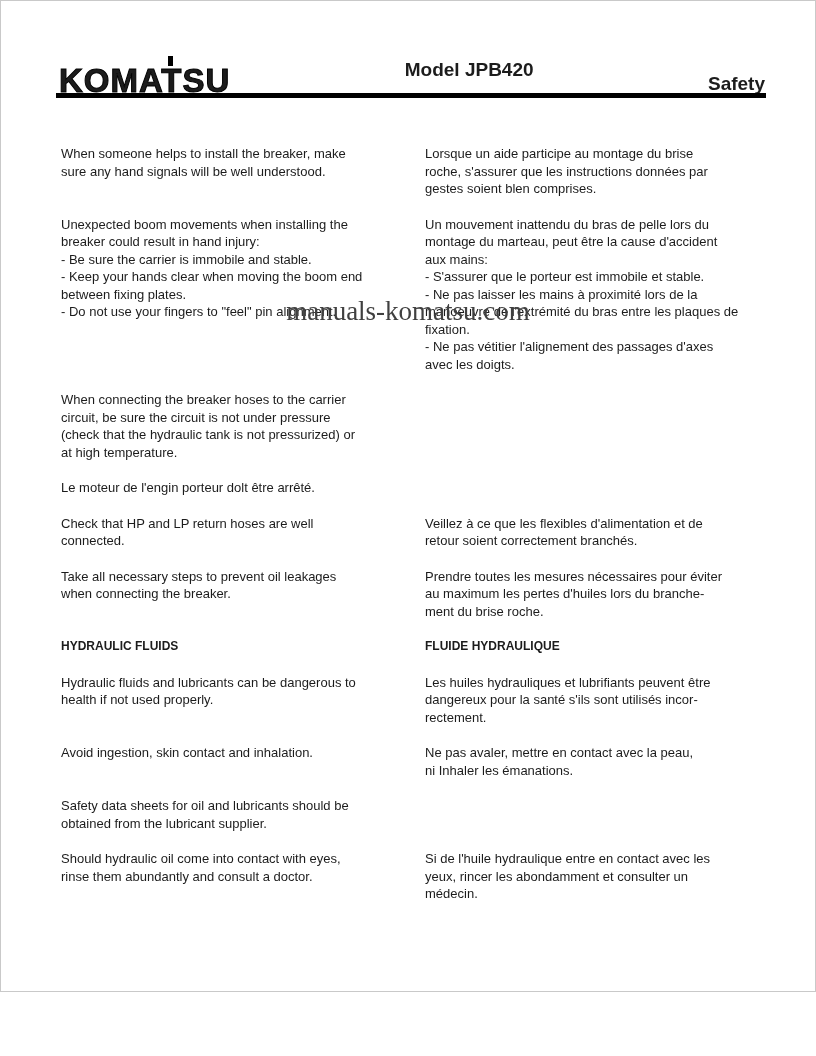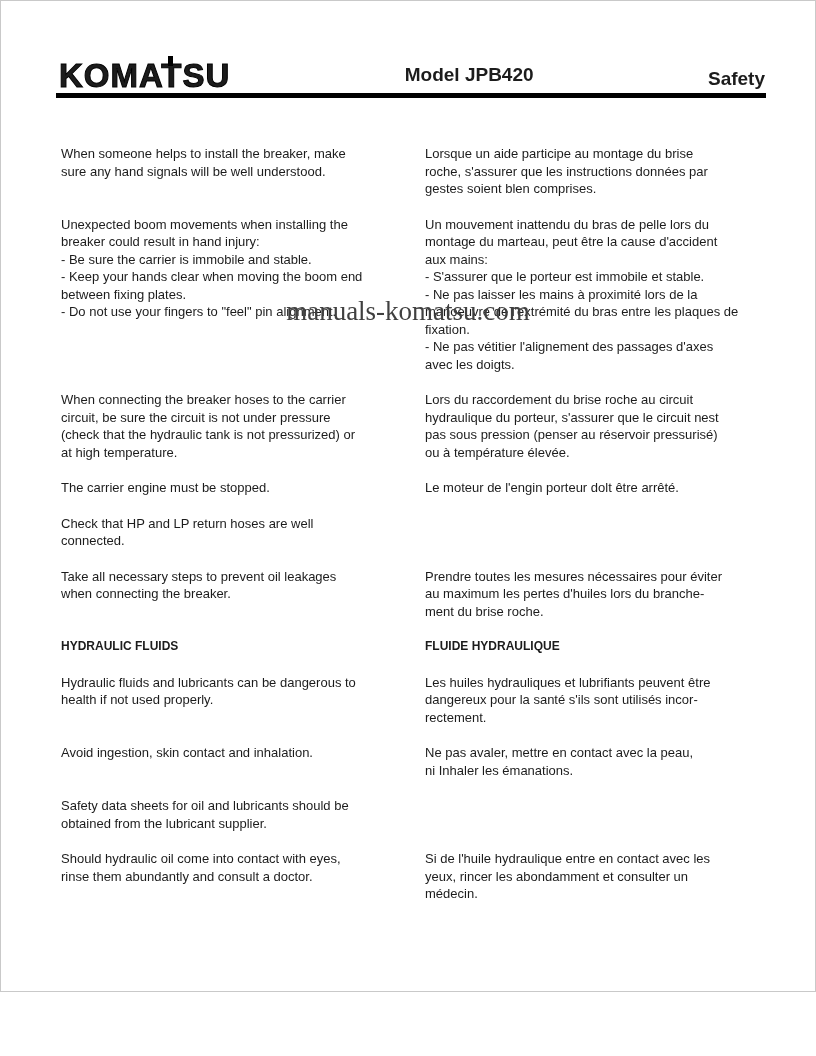--- a/index.html
+++ b/index.html
@@ -20,21 +20,21 @@
   .logo {
     position:relative;
     font-size:33px; font-weight:bold; letter-spacing:1px;
     -webkit-text-stroke:1px #000;
     line-height:1;
   }
   .logo-tick {
     position:absolute; top:-5px; left:107px;
     width:5px; height:10px; background:#000;
   }
-  .header-model { font-size:19px; font-weight:bold; padding-bottom:6px; }
+  .header-model { font-size:19px; font-weight:bold; padding-bottom:16px; }
   .header-section { font-size:19px; font-weight:bold; padding-bottom:2px; }
   .header-rule {
     position:absolute; top:92px; left:55px; right:49px;
     height:5px; background:#000;
   }
   .content {
     position:absolute; top:144px; left:60px; right:40px;
   }
   .row {
     display:grid;
@@ -104,34 +104,31 @@
 fixation.
 - Ne pas vétitier l'alignement des passages d'axes
 avec les doigts.</p>
     </div>
 
     <div class="row">
       <p>When connecting the breaker hoses to the carrier
 circuit, be sure the circuit is not under pressure
 (check that the hydraulic tank is not pressurized) or
 at high temperature.</p>
-      <p>Lors du raccordement du brise roche au circuit
-hydraulique du porteur, s'assurer que le circuit nest
-pas sous pression (penser au réservoir pressurisé)
-ou à température élevée.</p>
     </div>
 
     <div class="row">
-      <p>The carrier engine must be stopped.</p>
       <p>Le moteur de l'engin porteur dolt être arrêté.</p>
     </div>
 
     <div class="row">
       <p>Check that HP and LP return hoses are well
 connected.</p>
+      <p>Veillez à ce que les flexibles d'alimentation et de
+retour soient correctement branchés.</p>
     </div>
 
     <div class="row">
       <p>Take all necessary steps to prevent oil leakages
 when connecting the breaker.</p>
       <p>Prendre toutes les mesures nécessaires pour éviter
 au maximum les pertes d'huiles lors du branche-
 ment du brise roche.</p>
     </div>
 

